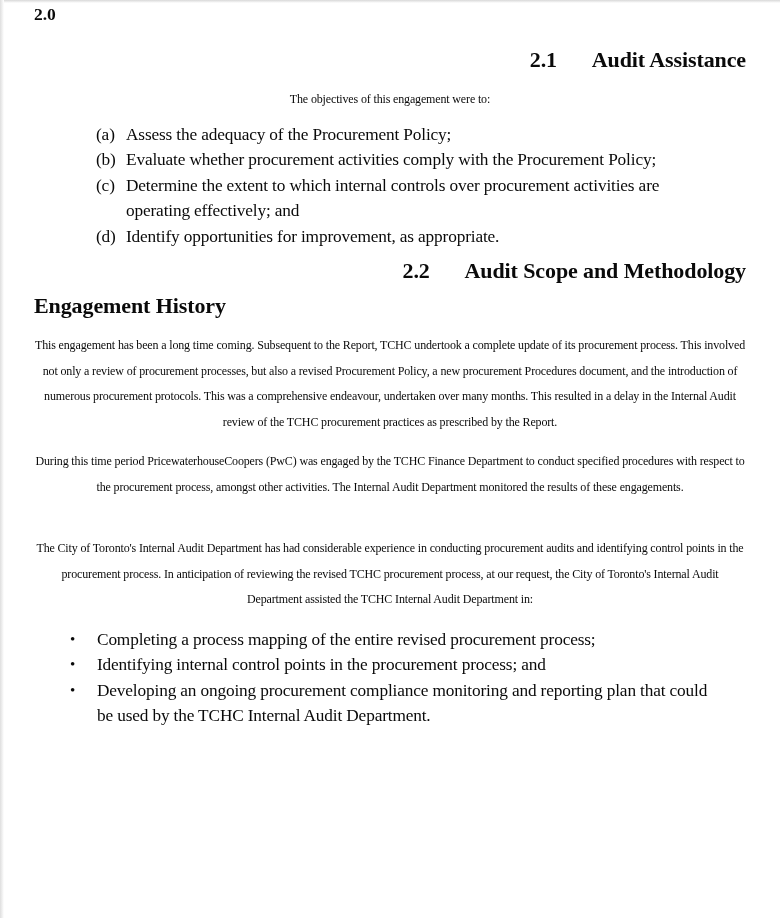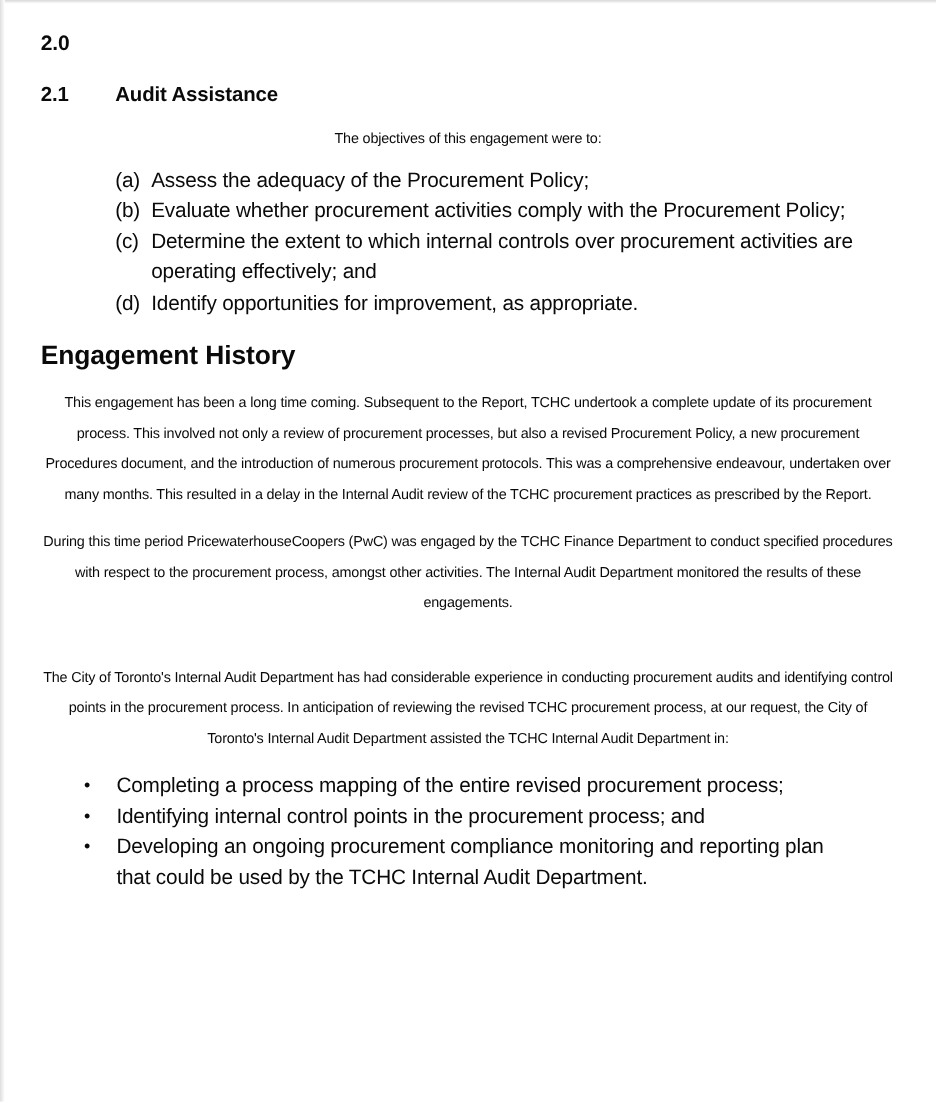--- a/index.html
+++ b/index.html
@@ -26,39 +26,40 @@
   .scan-edge-left {
     position: absolute;
     top: 0; left: 0; bottom: 0;
     width: 4px;
     background: linear-gradient(to right, #dedede, #ffffff);
     pointer-events: none;
   }
 
   .page {
     position: relative;
-    padding: 26px 34px 0 34px;
+    padding: 4px 34px 0 34px;
     box-sizing: border-box;
+    font-family: Liberation Serif, serif;
   }
 
   
   .sec-head {
     display: flex;
     align-items: baseline;
     font-weight: bold;
     font-size: 17.5px;
     letter-spacing: -0.1px;
     margin: 0;
   }
   .sec-head .num {
     width: 62px;
     flex: 0 0 62px;
   }
   .sec-head.lvl1 { font-size: 17.5px; }
-  .sec-head.lvl2 { font-size: 17px; }
+  .sec-head.lvl2 { font-size: 22px; justify-content: flex-end; }
 
   .sub-head {
     font-weight: bold;
     font-size: 22px;
     margin: 0;
     letter-spacing: -0.1px;
   }
 
   
   p.body {
@@ -159,20 +160,24 @@
       <span class="item-text">Determine the extent to which internal controls over procurement activities are operating effectively; and</span>
     </li>
     <li>
       <span class="marker">(d)</span>
       <span class="item-text">Identify opportunities for improvement, as appropriate.</span>
     </li>
   </ol>
 
   <div class="gap-sm"></div>
 
+  <h2 class="sec-head lvl2">
+    <span class="num">2.2</span>
+    <span>Audit Scope and Methodology</span>
+  </h2>
 
   <div class="gap-sm"></div>
 
   <h3 class="sub-head">Engagement History</h3>
 
   <div class="gap-md"></div>
 
   <p class="body">This engagement has been a long time coming. Subsequent to the Report, TCHC undertook a complete update of its procurement process. This involved not only a review of procurement processes, but also a revised Procurement Policy, a new procurement Procedures document, and the introduction of numerous procurement protocols.  This was a comprehensive endeavour, undertaken over many months. This resulted in a delay in the Internal Audit review of the TCHC procurement practices as prescribed by the Report.</p>
 
   <div class="gap-md"></div>

